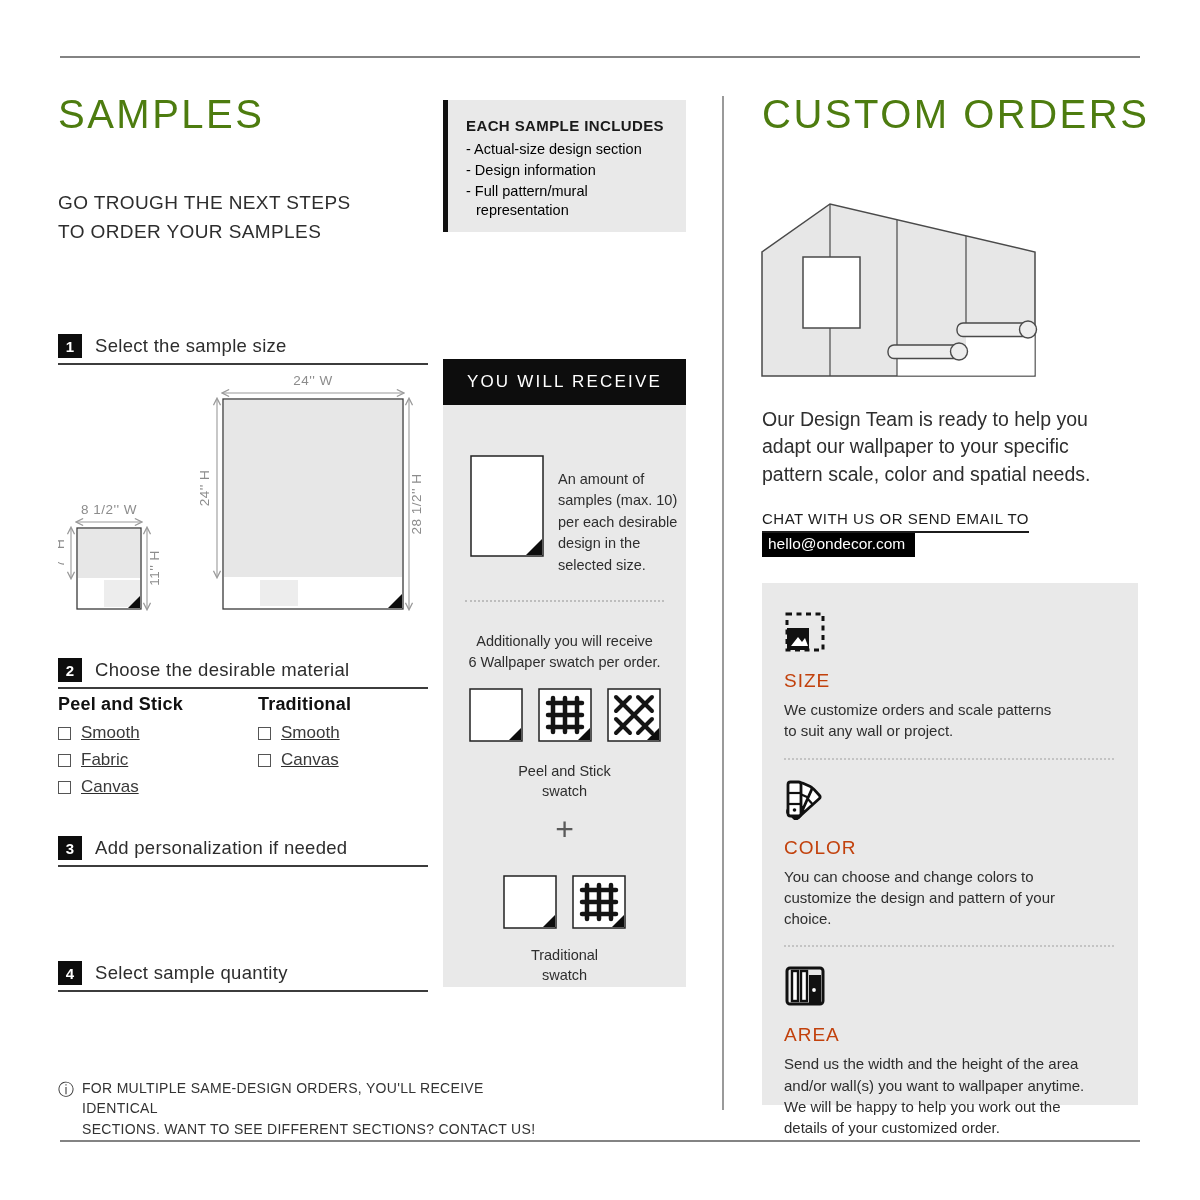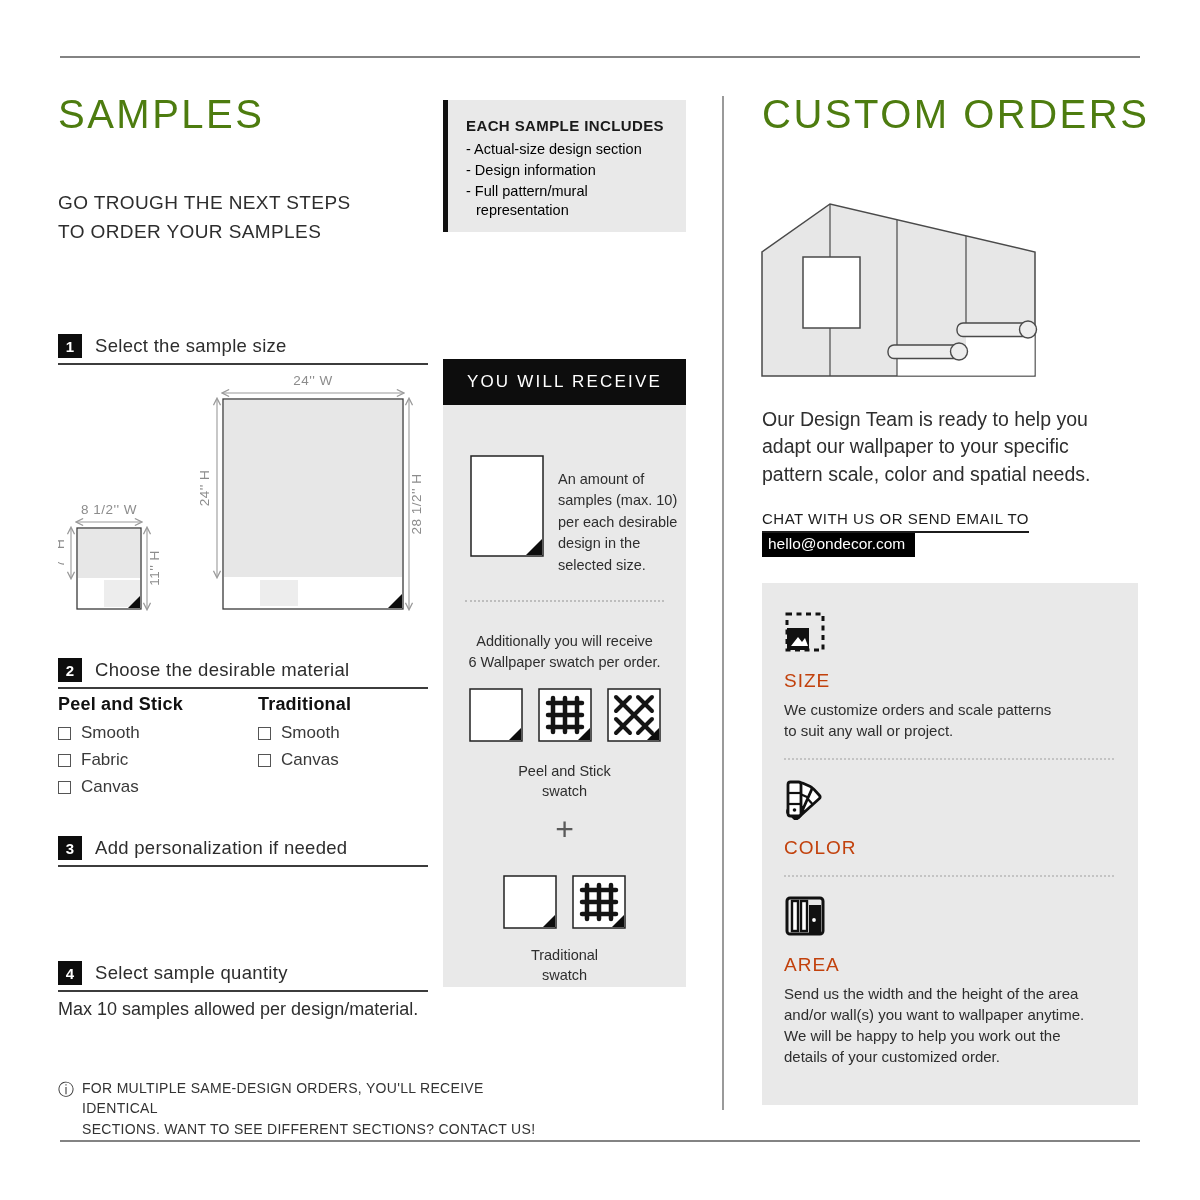--- a/index.html
+++ b/index.html
@@ -25,21 +25,21 @@
           border-bottom:2px solid #3c3c3c; padding-bottom:5px; }
   .step .num { width:24px; height:24px; background:#0d0d0d; color:#fff; font-size:15px; font-weight:bold;
                display:flex; align-items:center; justify-content:center; flex:0 0 24px; }
   .step .lbl { margin-left:13px; font-size:18.5px; color:#2d2d2d; letter-spacing:.3px; }
   #step1 { top:334px; } #step2 { top:658px; } #step3 { top:836px; } #step4 { top:961px; }
 
   #size-diagram { position:absolute; left:58px; top:372px; }
 
   .materials { position:absolute; left:58px; top:694px; display:flex; gap:42px; }
   .mat-col .mat-title { font-weight:bold; font-size:18px; color:#111; margin-bottom:8px; letter-spacing:.2px; }
-  .mat-row { display:flex; align-items:center; margin-bottom:7px; }
+  .mat-row { display:flex; align-items:center; margin-bottom:7px;text-decoration:underline; }
   .cb { width:13px; height:13px; border:1.5px solid #555; margin-right:10px; flex:0 0 13px; }
   .mat-row span.opt { font-size:17px; color:#3a3a3a; }
   .mat-col.c1 { width:158px; }
 
   .body-text { position:absolute; left:58px; font-size:18px; line-height:1.45; color:#2e2e2e; white-space:pre-line; }
   #step3-text { top:871px; } #step4-text { top:996px; }
 
   .footnote { position:absolute; left:58px; top:1078px; display:flex; width:480px; }
   .footnote .i-icon { font-size:16px; margin-right:8px; color:#333; line-height:1.45; }
   .footnote .fn-text { font-size:14px; letter-spacing:.3px; line-height:1.45; color:#333; white-space:pre-line; }
@@ -177,21 +177,20 @@
 
   <div id="step3" class="step">
     <div class="num">3</div>
     <div class="lbl">Add personalization if needed</div>
   </div>
 
   <div id="step4" class="step">
     <div class="num">4</div>
     <div class="lbl">Select sample quantity</div>
   </div>
-  <div id="step4-text" class="body-text">Max 10 samples allowed per design/material.</div>
 
   <div class="footnote">
     <span class="i-icon">ⓘ</span>
     <span class="fn-text">FOR MULTIPLE SAME-DESIGN ORDERS, YOU'LL RECEIVE IDENTICAL
 SECTIONS. WANT TO SEE DIFFERENT SECTIONS? CONTACT US!</span>
   </div>
 
   <div class="includes-box">
     <div class="inc-title">EACH SAMPLE INCLUDES</div>
     <div class="inc-item">- Actual-size design section</div>
@@ -326,20 +325,23 @@
         <rect x="4" y="4" width="13" height="34" rx="2.5" fill="#fff" stroke="#111" stroke-width="2.8"></rect>
         <line x1="4" y1="15" x2="17" y2="15" stroke="#111" stroke-width="2.2"></line>
         <line x1="4" y1="26" x2="17" y2="26" stroke="#111" stroke-width="2.2"></line>
       </g>
       <rect x="4" y="4" width="13" height="34" rx="2.5" fill="#fff" stroke="#111" stroke-width="2.8"></rect>
       <line x1="4" y1="15" x2="17" y2="15" stroke="#111" stroke-width="2.2"></line>
       <line x1="4" y1="26" x2="17" y2="26" stroke="#111" stroke-width="2.2"></line>
       <circle cx="10.5" cy="32" r="1.8" fill="#111"></circle>
     </svg>
     <div class="feat-title">COLOR</div>
+    <div class="feat-text">You can choose and change colors to
+customize the design and pattern of your
+choice.</div>
     <div class="feat-div"></div>
 
     <svg class="feat-icon" width="42" height="42" viewBox="0 0 42 42">
       <rect x="3" y="3" width="36" height="36" rx="3" fill="none" stroke="#111" stroke-width="3"></rect>
       <rect x="8" y="6" width="6" height="30" fill="#fff" stroke="#111" stroke-width="2.4"></rect>
       <rect x="17" y="6" width="6" height="30" fill="#fff" stroke="#111" stroke-width="2.4"></rect>
       <rect x="25" y="10" width="12" height="28" fill="#111"></rect>
       <circle cx="30" cy="25" r="1.9" fill="#ffffff"></circle>
     </svg>
     <div class="feat-title">AREA</div>

